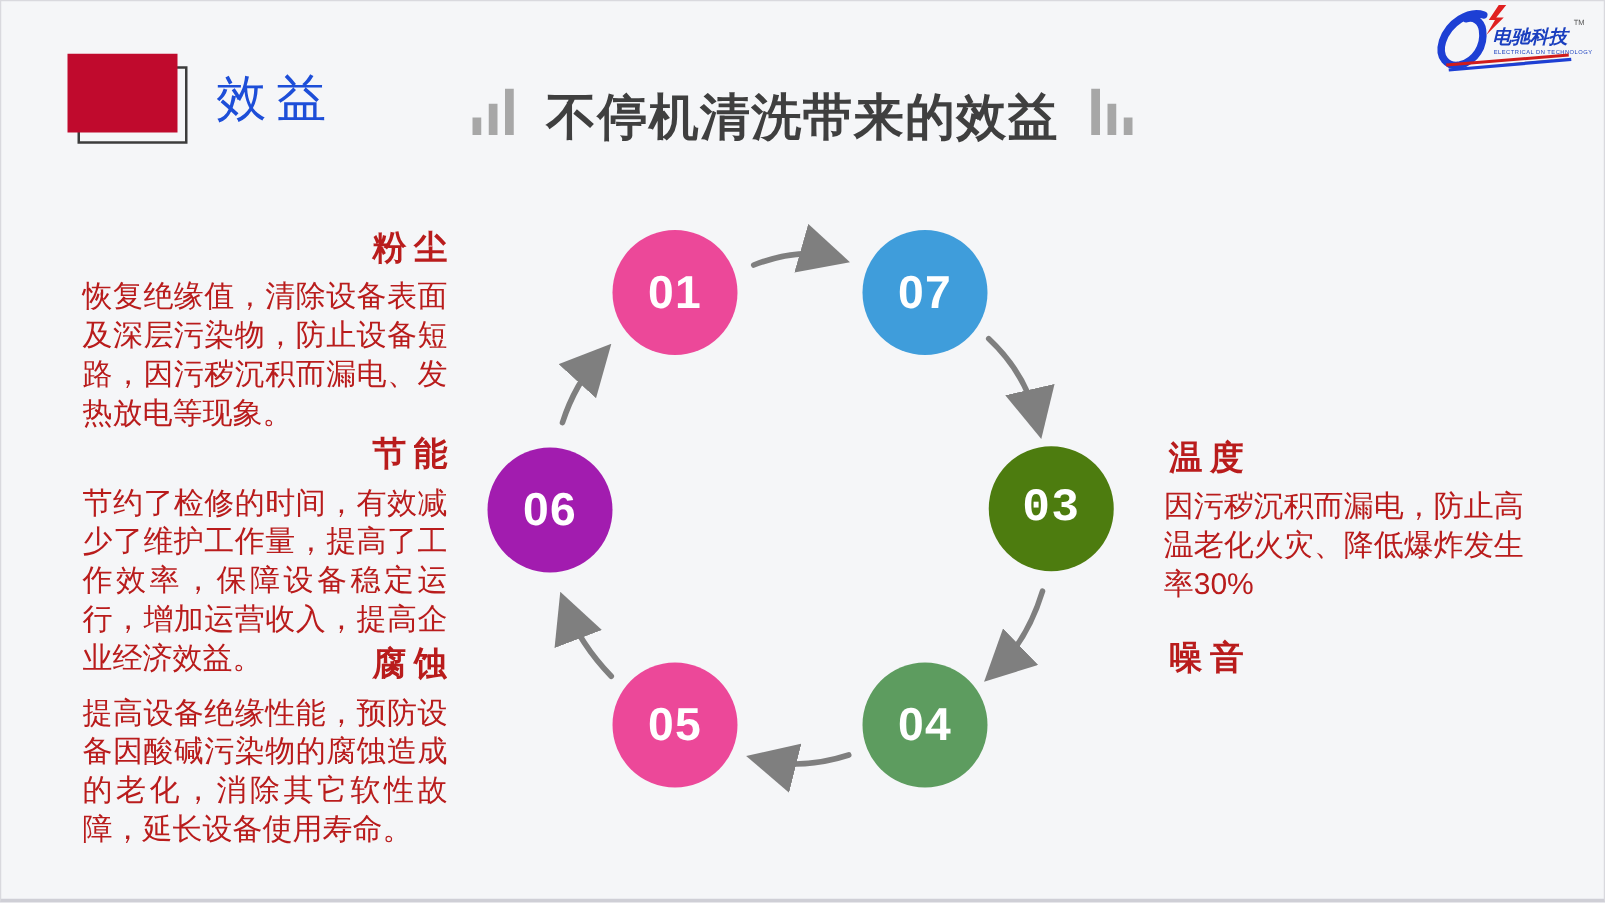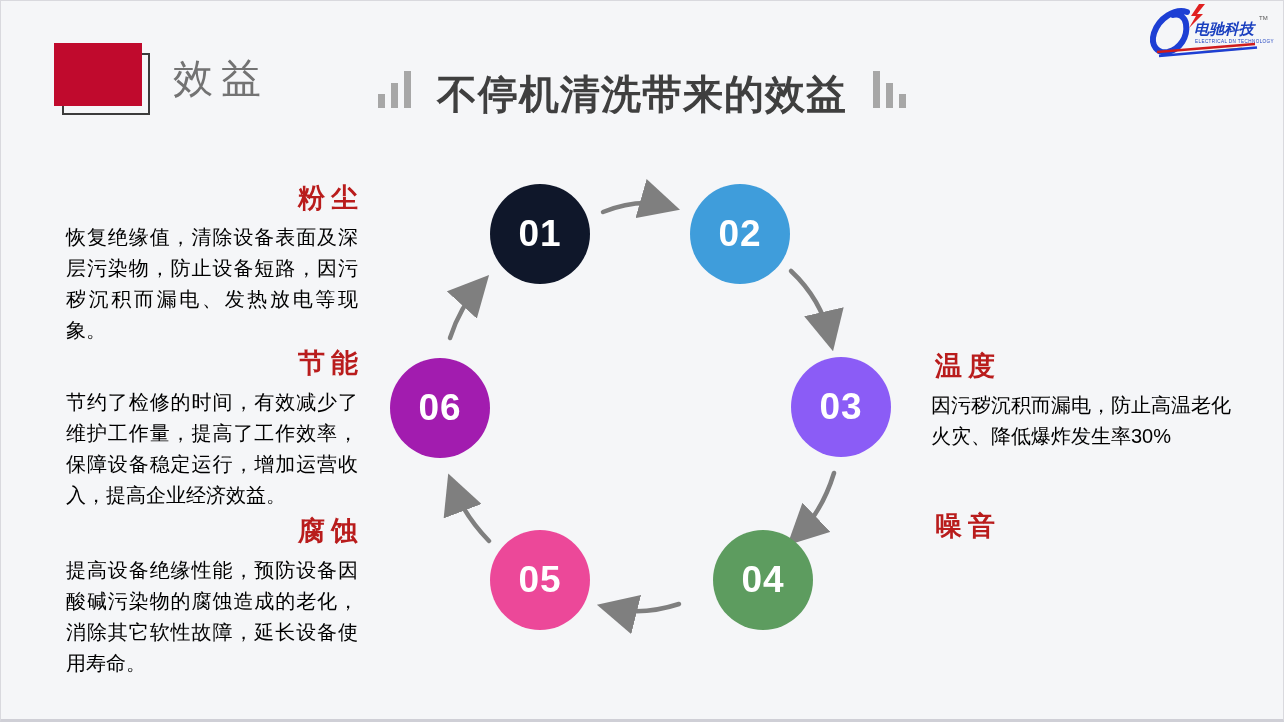--- a/index.html
+++ b/index.html
@@ -13,51 +13,51 @@
     border-bottom:3px solid #cfcfd6;
     overflow:hidden;
   }
 
   
   .outline-box { position:absolute; left:61px; top:52px; width:88px; height:62px;
     border:2px solid #3c3c3c; z-index:1; }
   .red-box { position:absolute; left:53px; top:42px; width:88px; height:63px;
     background:#c00a2d; z-index:2; }
   .section-label { position:absolute; left:172px; top:50px; z-index:3;
-    font-size:40px; color:#737373; letter-spacing:8px; font-weight:400; }
+    font-size:40px; color:#1d4ed8; letter-spacing:8px; font-weight:400; }
 
   
   .title-row { position:absolute; left:0; right:0; top:70px;
     display:flex; justify-content:center; align-items:flex-end; gap:26px; z-index:3; }
   .bars { display:flex; align-items:flex-end; gap:6px; padding-bottom:8px; }
   .bars i { display:block; width:7px; background:#a7a7a7; }
   .bars .b1 { height:14px; } .bars .b2 { height:25px; } .bars .b3 { height:37px; }
   .title { margin:0; font-size:40px; font-weight:700; color:#3f3f3f; letter-spacing:1px; line-height:1.1; }
 
   
   .logo { position:absolute; right:8px; top:2px; width:128px; height:60px; }
 
   
   .step { position:absolute; width:100px; height:100px; border-radius:50%;
     display:flex; align-items:center; justify-content:center; z-index:2; }
   .step span { color:#ffffff; font-size:37px; font-weight:700; letter-spacing:1px; }
   .s1 { left:489px; top:183px; }
   .s2 { left:689px; top:183px; }
   .s3 { left:790px; top:356px; }
-  .s4 { left:712px; top:529px; }
+  .s4 { left:689px; top:529px; }
   .s5 { left:489px; top:529px; }
   .s6 { left:389px; top:357px; }
 
   .arrows { position:absolute; left:0; top:0; width:1284px; height:722px; z-index:1; pointer-events:none; }
   .arrows path.fl { fill:none; stroke:#7f7f7f; stroke-width:4.5; stroke-linecap:round; }
 
   
   .benefit { position:absolute; z-index:2; }
   .benefit h2 { margin:4px; font-size:27px; font-weight:700; color:#b91c1c; letter-spacing:6px; line-height:1.15; }
-  .benefit p  { margin:8px 0 0; font-size:20px; line-height:31px; color:#000000; }
+  .benefit p  { margin:8px 0 0; font-size:24px; line-height:31px; color:#b91c1c; }
   .bl { left:65px;  width:292px; }
   .bl h2 { text-align:right; margin-right:-6px; }
   .bl p  { text-align:justify; }
   .br { left:930px; width:302px; }
   .br h2 { text-align:left; }
   .bl1 { top:178px; } .bl2 { top:343px; } .bl3 { top:511px; }
   .br1 { top:181px; } .br2 { top:346px; } .br3 { top:506px; }
 </style>
 </head>
 <body>
@@ -102,27 +102,27 @@
       </marker>
     </defs>
     <path class="fl" d="M 602 211 Q 638 197 666 205" marker-end="url(#ah)"></path>
     <path class="fl" d="M 790 270 Q 820 298 829 337" marker-end="url(#ah)"></path>
     <path class="fl" d="M 833 472 Q 821 511 796 535" marker-end="url(#ah)"></path>
     <path class="fl" d="M 678 603 Q 641 615 609 607" marker-end="url(#ah)"></path>
     <path class="fl" d="M 488 540 Q 463 514 452 485" marker-end="url(#ah)"></path>
     <path class="fl" d="M 449 337 Q 459 306 479 284" marker-end="url(#ah)"></path>
   </svg>
 
-  <div class="step s1" style="background-color: #0f172a;">
+  <div class="step s1" style="background-color: #ec4899;">
     <span>01</span>
   </div>
   <div class="step s2" style="background-color: rgb(63, 157, 219);">
-    <span>02</span>
+    <span>07</span>
   </div>
-  <div class="step s3" style="background-color: #8b5cf6;">
+  <div class="step s3" style="background-color: #4d7c0f; font-family: Liberation Mono, monospace;">
     <span>03</span>
   </div>
   <div class="step s4" style="background-color: rgb(93, 156, 95);">
     <span>04</span>
   </div>
   <div class="step s5" style="background-color: #ec4899;">
     <span>05</span>
   </div>
   <div class="step s6" style="background-color: #a21caf;">
     <span>06</span>

